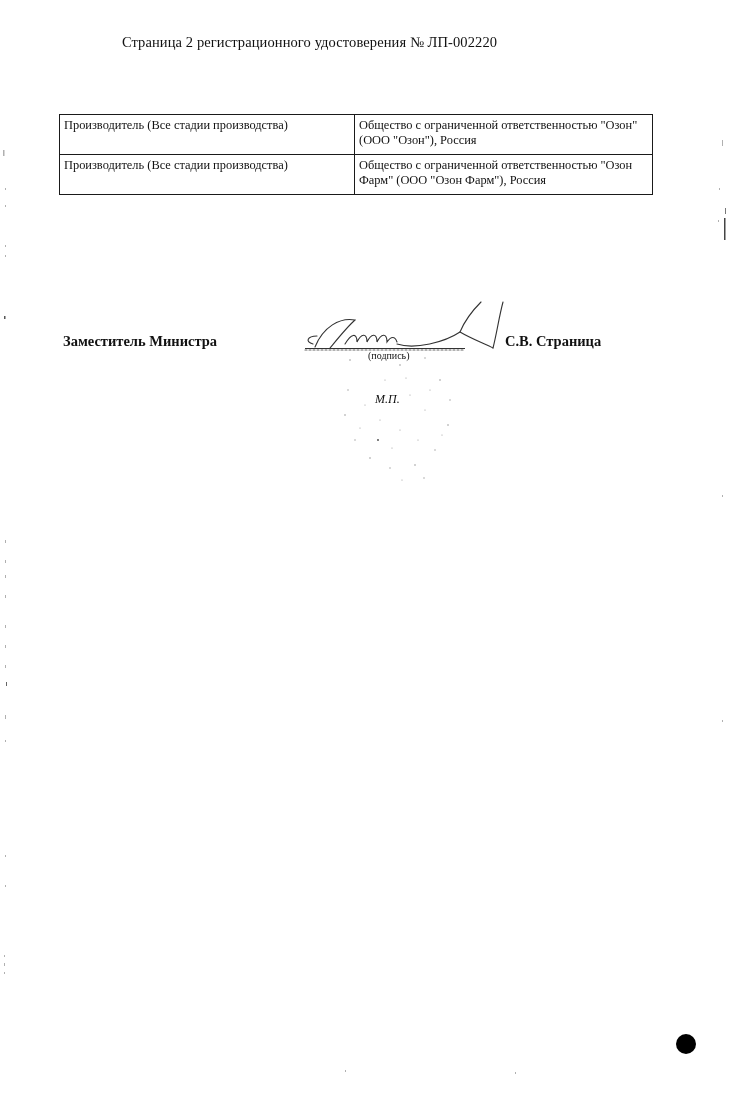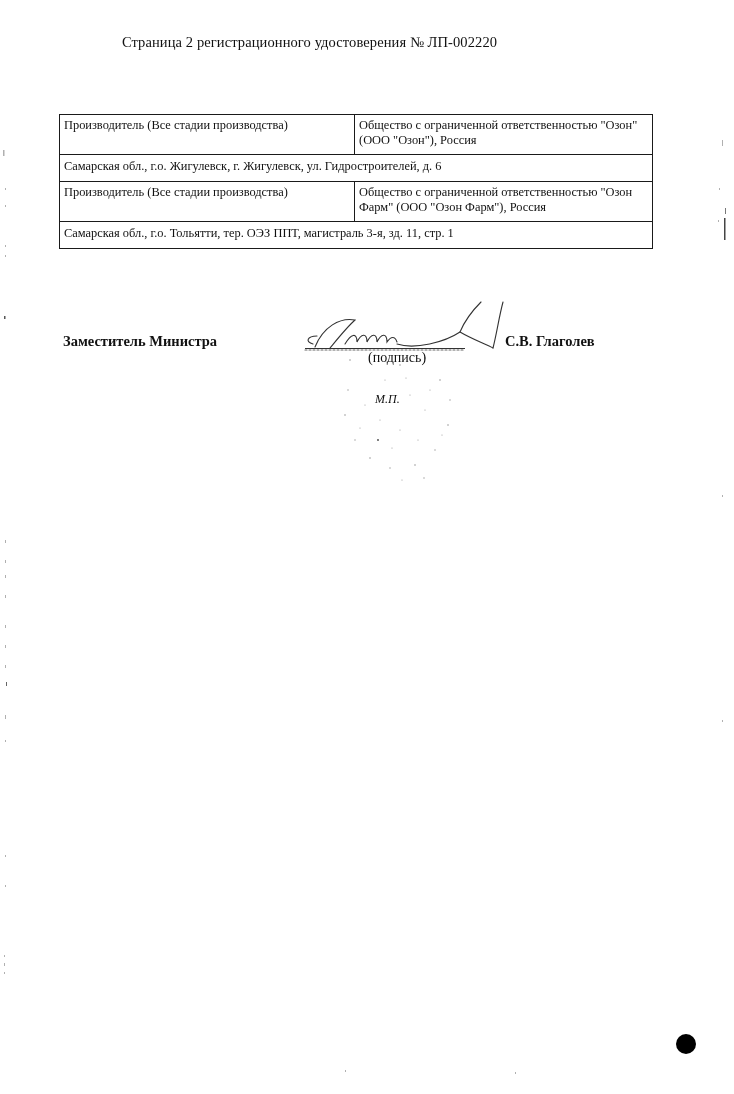--- a/index.html
+++ b/index.html
@@ -74,21 +74,21 @@
     position: absolute;
     left: 305px;
     top: 348px;
     width: 160px;
     border-top: 1px solid #333;
   }
   .sig-caption {
     position: absolute;
     left: 368px;
     top: 350px;
-    font-size: 14px;
+    font-size: 10px;
   }
   .sig-name {
     position: absolute;
     left: 505px;
     top: 333px;
     font-size: 14.5px;
     font-weight: bold;
   }
   .signature-svg {
     position: absolute;
@@ -125,29 +125,23 @@
 <body>
 
 <div class="page-title">Страница 2 регистрационного удостоверения № ЛП-002220</div>
 
 <table class="reg-table">
   <tbody>
   <tr class="mfr">
     <td class="role">Производитель (Все стадии производства)</td>
     <td class="org">Общество с ограниченной ответственностью "Озон" (ООО "Озон"), Россия</td>
   </tr>
-  <tr class="addr">
-    <td colspan="2">Самарская обл., г.о. Жигулевск, г. Жигулевск, ул. Гидростроителей, д. 6</td>
-  </tr>
   <tr class="mfr">
     <td class="role">Производитель (Все стадии производства)</td>
     <td class="org">Общество с ограниченной ответственностью "Озон Фарм" (ООО "Озон Фарм"), Россия</td>
-  </tr>
-  <tr class="addr">
-    <td colspan="2">Самарская обл., г.о. Тольятти, тер. ОЭЗ ППТ, магистраль 3-я, зд. 11, стр. 1</td>
   </tr>
 </tbody>
   </table>
 
 <div class="sig-block">
   <div class="sig-position">Заместитель Министра</div>
 
   <svg class="stamp-svg" width="150" height="150" viewBox="0 0 150 150">
     <g fill="#9a9a9a">
       <circle cx="20" cy="20" r="0.8"></circle>
@@ -189,21 +183,21 @@
       <path d="M60 52 C 66 42, 72 40, 72 50 C 76 42, 82 40, 82 50 C 86 42, 92 40, 92 50 C 96 42, 102 40, 102 50 C 106 44, 110 44, 112 50"></path>
       <path d="M112 52 C 130 58, 160 50, 175 40 C 185 46, 200 52, 208 56"></path>
       <path d="M208 56 C 212 40, 214 25, 218 10"></path>
       <path d="M175 40 C 180 28, 188 18, 196 10"></path>
       <path d="M20 58 L 180 58" stroke-dasharray="2 2" stroke="#666"></path>
     </g>
   </svg>
 
   <div class="sig-line"></div>
   <div class="sig-caption">(подпись)</div>
-  <div class="sig-name">С.В. Глаголев</div>
+  <div class="sig-name">С.В. Страница</div>
   <div class="stamp-label">М.П.</div>
 </div>
 
 <svg class="scan-artifacts" width="734" height="1094">
   <g fill="#b0b0b0">
     <rect x="3" y="150" width="1.5" height="6"></rect>
     <rect x="5" y="188" width="1" height="2"></rect>
     <rect x="5" y="205" width="1" height="2"></rect>
     <rect x="5" y="245" width="1" height="2"></rect>
     <rect x="5" y="255" width="1" height="2"></rect>

